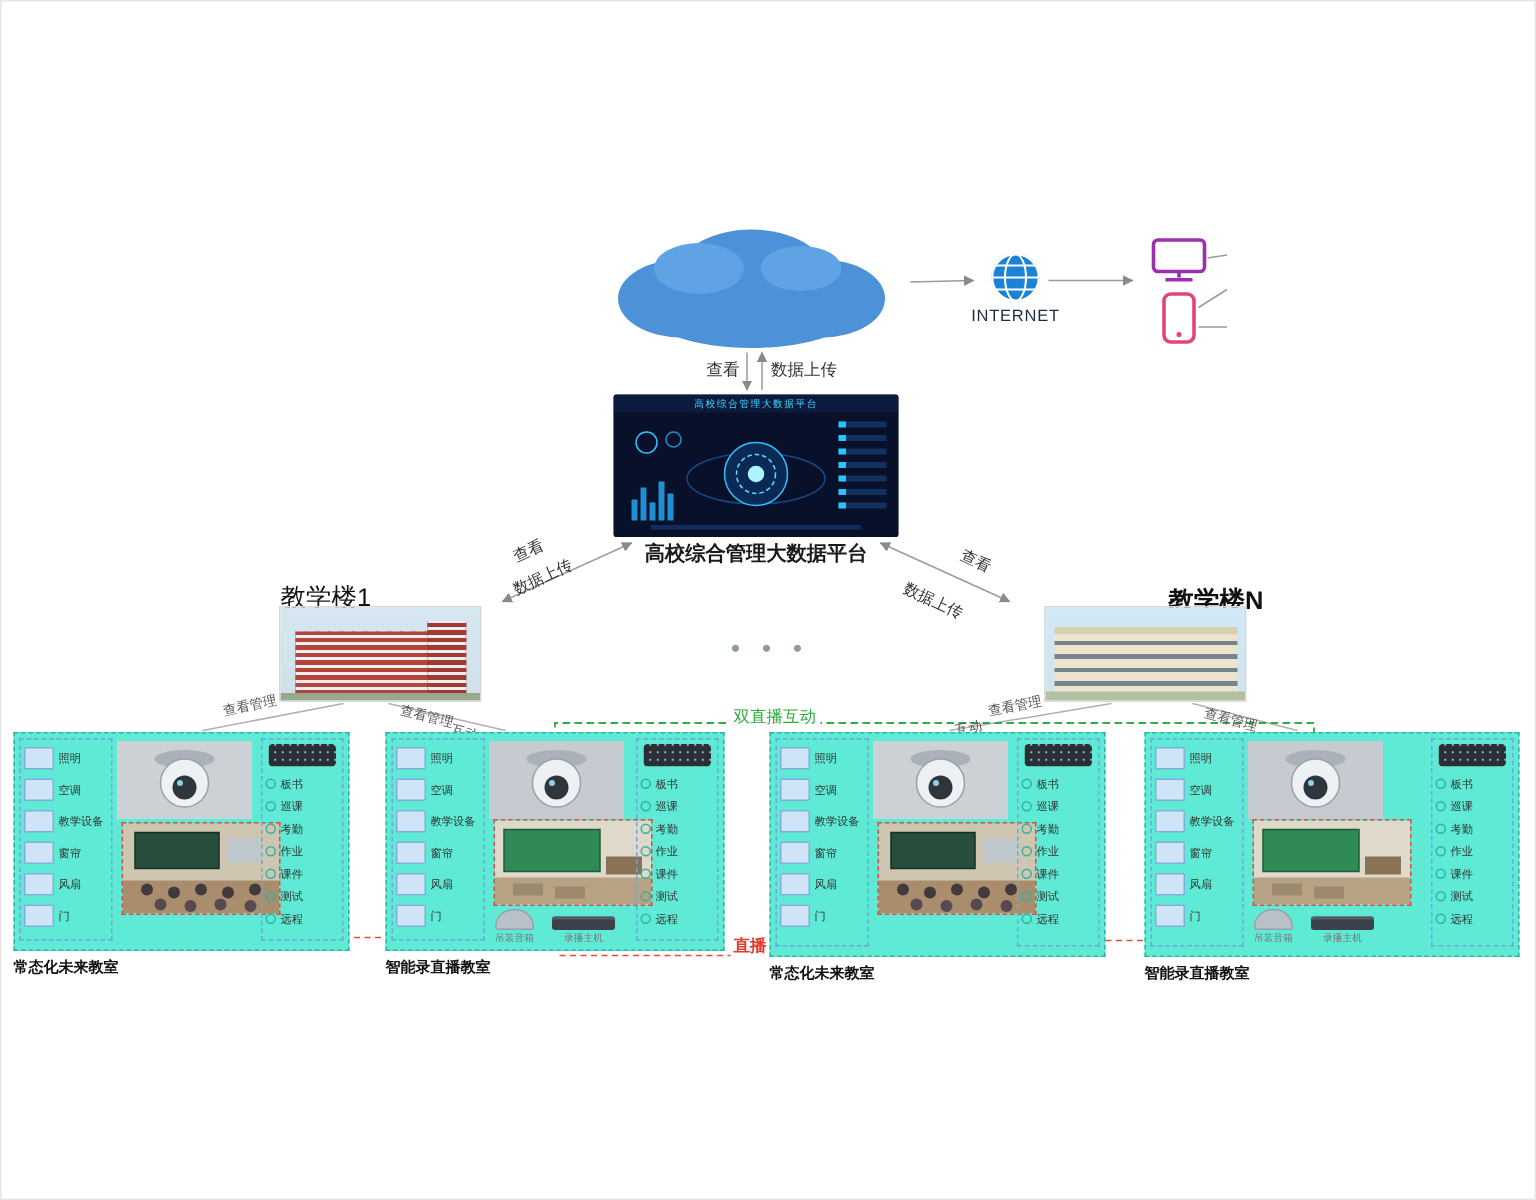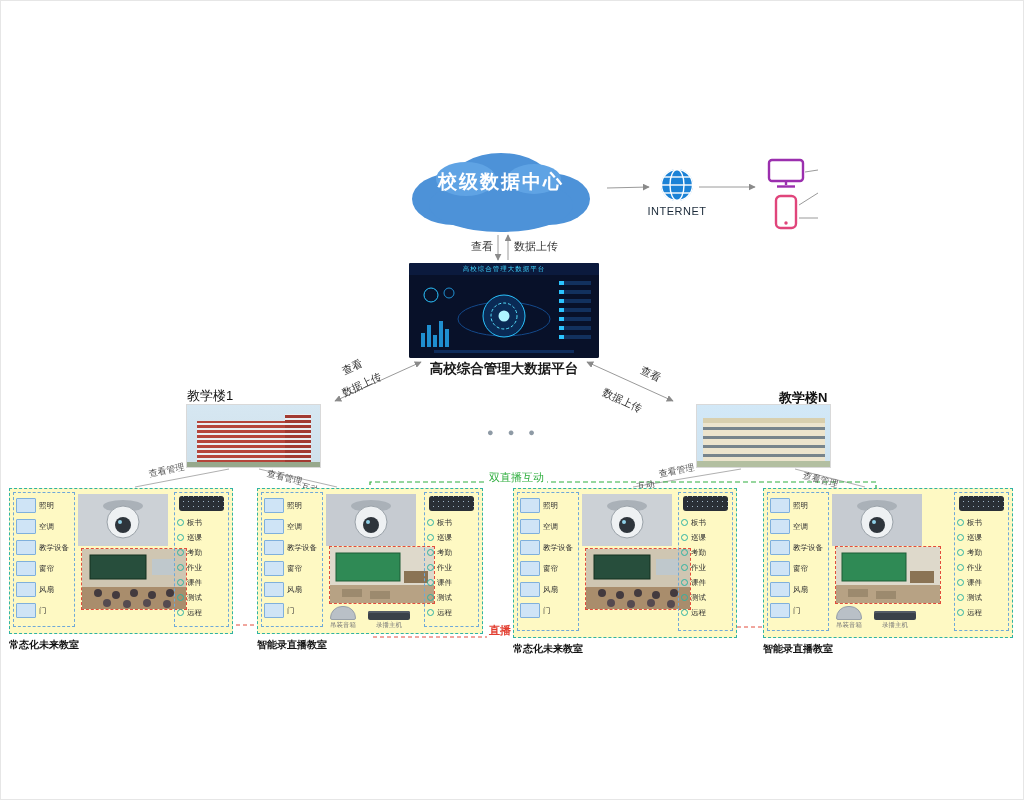--- a/index.html
+++ b/index.html
@@ -43,35 +43,35 @@
   .b-main{position:absolute;}
   .bl-main{left:10px;top:16px;width:90px;height:42px;background-color:#b5443a;
     background-image:repeating-linear-gradient(0deg,transparent 0 3px,#e9eef2 3px 5px),repeating-linear-gradient(90deg,transparent 0 6px,rgba(181,68,58,.95) 6px 8px);}
   .bl-tower{left:98px;top:9px;width:26px;height:49px;background-color:#a23a31;
     background-image:repeating-linear-gradient(0deg,transparent 0 3px,#e9eef2 3px 5px),repeating-linear-gradient(90deg,transparent 0 6px,rgba(162,58,49,.95) 6px 8px);}
   .bl-ground{left:0;bottom:0;width:135px;height:5px;background:#97a88c;}
   .br-roof{left:6px;top:13px;width:122px;height:5px;background:#d8cfae;}
   .br-main{left:6px;top:18px;width:122px;height:38px;background-color:#ece4cd;
     background-image:repeating-linear-gradient(0deg,transparent 0 4px,rgba(80,100,118,.75) 4px 7px,transparent 7px 9px),repeating-linear-gradient(90deg,transparent 0 10px,rgba(236,228,205,.95) 10px 12px);}
   .br-ground{left:0;bottom:0;width:135px;height:6px;background:#b3bfa1;}
-  .bld-label{position:absolute;font-size:13px;color:#111;text-align:center;}
+  .bld-label{position:absolute;font-size:17px;color:#111;text-align:center;}
   .bld-label-1{left:186px;top:386px;}
   .bld-label-n{left:778px;top:388px;font-weight:bold;}
   .dots{left:462px;top:425px;width:110px;text-align:center;font-size:11px;color:#8e9aa5;letter-spacing:14px;}
 
   .fan{position:absolute;font-size:9px;color:#555;white-space:nowrap;transform-origin:left center;}
   .fan-a{left:148px;top:467px;transform:rotate(-12deg);}
   .fan-b{left:266px;top:466px;transform:rotate(14deg);}
   .fan-b2{left:300px;top:479px;transform:rotate(14deg);}
   .fan-c{left:658px;top:467px;transform:rotate(-11deg);}
   .fan-c2{left:636px;top:480px;transform:rotate(-11deg);}
   .fan-d{left:802px;top:468px;transform:rotate(15deg);}
 
   
-  .group{position:absolute;border:1px dashed #2fb3a3;box-sizing:border-box;background:#fef9c3;}
+  .group{position:absolute;border:1px dashed #2fb3a3;box-sizing:border-box;background:#5eead4;}
   .col{position:absolute;top:3px;bottom:6px;border:1px dashed #6fa8d8;padding:2px;box-sizing:border-box;}
   .col-left{left:3px;width:62px;}
   .col-right{right:3px;width:55px;}
   .dev-row{display:flex;align-items:center;gap:3px;height:21px;}
   .dev-ico{width:18px;height:13px;background:#cfe4f6;border:1px solid #7fb0dc;border-radius:1px;flex:none;}
   .dev-txt{font-size:7.5px;color:#333;line-height:1.05;}
   .panel{height:15px;margin:1px 2px 4px;background:#2a2f36;border-radius:3px;
     background-image:radial-gradient(#9fb3c4 .8px,transparent 1px);background-size:5px 5px;background-position:2px 3px;}
   .fn-row{display:flex;align-items:center;gap:3px;height:15px;}
   .fn-ico{width:7px;height:7px;border:1.5px solid #2fb3a3;border-radius:50%;flex:none;box-sizing:border-box;}
@@ -137,21 +137,20 @@
         <ellipse cx="58" cy="60" rx="42" ry="26"></ellipse>
         <ellipse cx="105" cy="44" rx="50" ry="30"></ellipse>
         <ellipse cx="152" cy="60" rx="42" ry="26"></ellipse>
         <ellipse cx="105" cy="66" rx="72" ry="27"></ellipse>
       </g>
       <g fill="#5fa3e4">
         <ellipse cx="70" cy="40" rx="30" ry="17"></ellipse>
         <ellipse cx="138" cy="40" rx="27" ry="15"></ellipse>
       </g>
     </svg>
-    <div class="cloud-label">校级数据中心</div>
   </div>
 
   <div class="abs globe">
     <svg width="36" height="36" viewBox="0 0 36 36">
       <circle cx="18" cy="18" r="16" fill="#1b82d6"></circle>
       <g stroke="#fff" stroke-width="1.4" fill="none">
         <ellipse cx="18" cy="18" rx="7" ry="15.5"></ellipse>
         <ellipse cx="18" cy="18" rx="15.5" ry="15.5"></ellipse>
         <line x1="2.5" y1="18" x2="33.5" y2="18"></line>
         <line x1="4.5" y1="10" x2="31.5" y2="10"></line>

